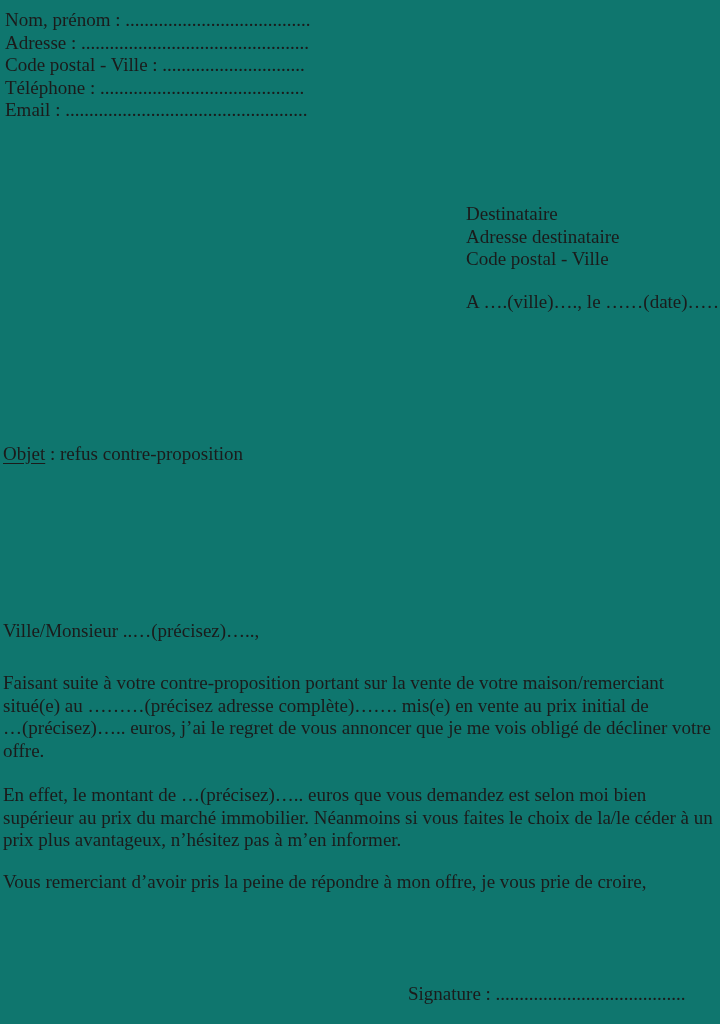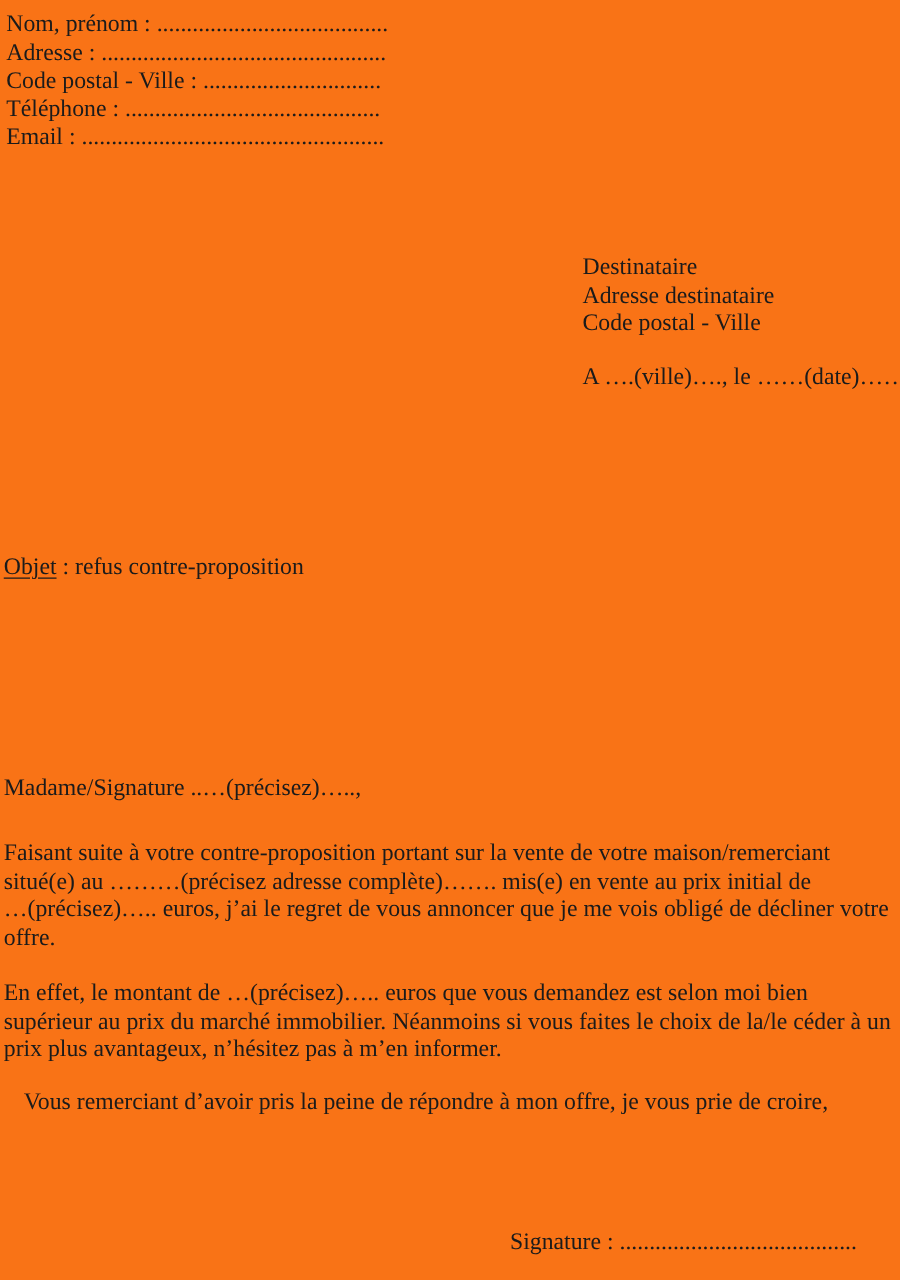--- a/index.html
+++ b/index.html
@@ -4,21 +4,21 @@
 <style>
   html, body {
     margin: 0;
     padding: 0;
     background: #ffffff;
   }
   .page {
     position: relative;
     width: 720px;
     height: 1024px;
-    background: #f97316;
+    background: #0f766e;
     overflow: hidden;
     font-family: "Liberation Serif", "DejaVu Serif", serif;
     font-size: 19px;
     line-height: 22.5px;
     color: #1b1b1b;
     -webkit-font-smoothing: antialiased;
   }
   .block { position: absolute; white-space: nowrap; }
   .block .ln { display: block; }
   .para { max-width: 716px; }
@@ -41,34 +41,34 @@
     <span class="ln">Destinataire</span>
     <span class="ln">Adresse destinataire</span>
     <span class="ln">Code postal - Ville</span>
   </div>
 
   <div class="block" style="left:466px; top:291px;">A ….(ville)…., le ……(date)……</div>
 
   <div class="block" style="left:3px; top:443px;"><span class="underlined">Objet</span><span> : refus contre-proposition</span></div>
 
 
-  <div class="block" style="left:3px; top:620px;">Madame/Signature ..…(précisez)…..,</div>
+  <div class="block" style="left:3px; top:620px;">Ville/Monsieur ..…(précisez)…..,</div>
 
   <div class="block para" style="left:3px; top:672px;">
     <span class="ln">Faisant suite à votre contre-proposition portant sur la vente de votre maison/remerciant</span>
     <span class="ln">situé(e) au ………(précisez adresse complète)……. mis(e) en vente au prix initial de</span>
     <span class="ln">…(précisez)….. euros, j’ai le regret de vous annoncer que je me vois obligé de décliner votre</span>
     <span class="ln">offre.</span>
   </div>
 
   <div class="block para" style="left:3px; top:784px;">
     <span class="ln">En effet, le montant de …(précisez)….. euros que vous demandez est selon moi bien</span>
     <span class="ln">supérieur au prix du marché immobilier. Néanmoins si vous faites le choix de la/le céder à un</span>
     <span class="ln">prix plus avantageux, n’hésitez pas à m’en informer.</span>
   </div>
 
-  <div class="block para" style="left:3px; top:871px;margin-left:16px;">
+  <div class="block para" style="left:3px; top:871px;">
     <span class="ln">Vous remerciant d’avoir pris la peine de répondre à mon offre, je vous prie de croire,</span>
   </div>
 
   <div class="block" style="left:408px; top:983px;">Signature : ........................................</div>
 
 </div>
 
 </body></html>

